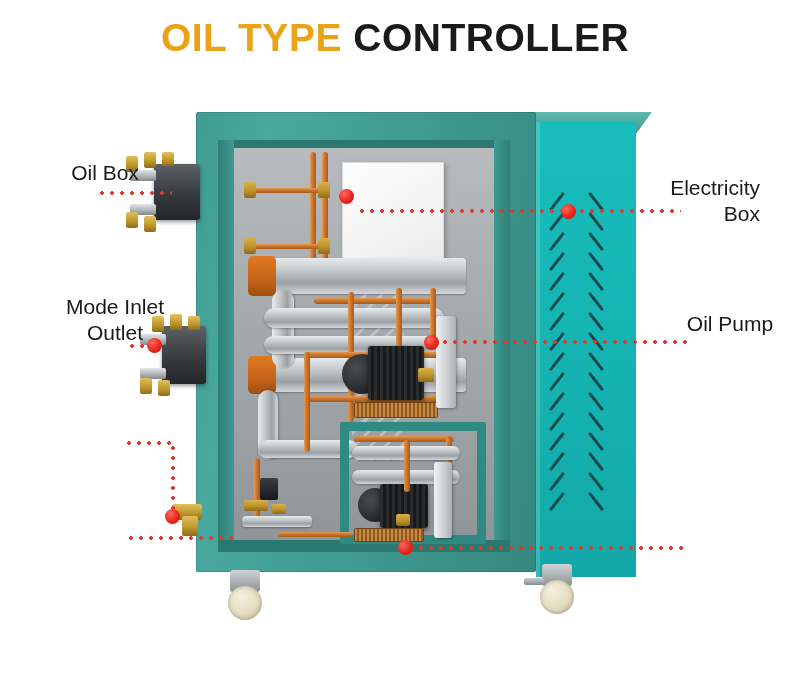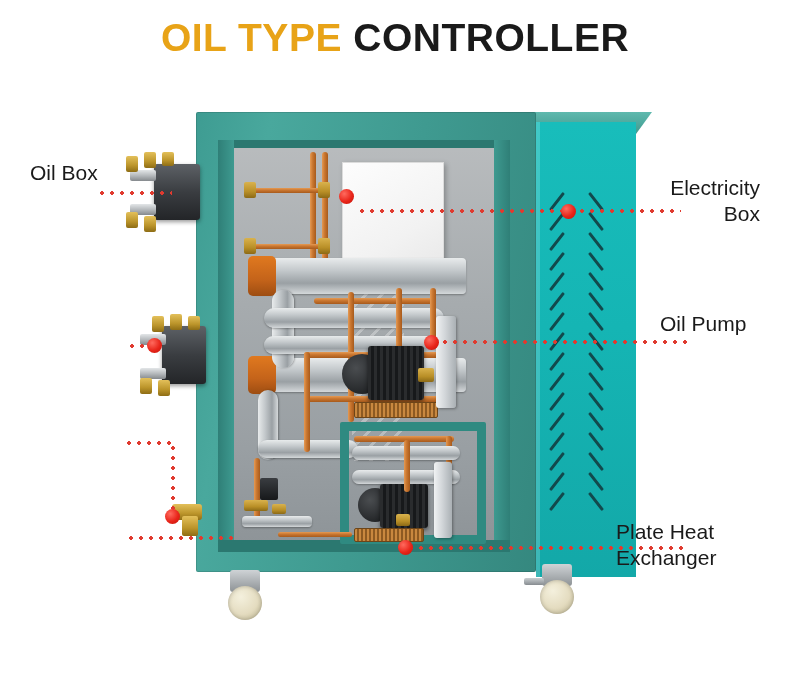--- a/index.html
+++ b/index.html
@@ -238,21 +238,21 @@
 
   
   .label {
     position: absolute;
     font-size: 21px;
     line-height: 26px;
     color: #1A1A1A;
     white-space: pre-line;
   }
   .label.r { text-align: right; }
-  .label.l { text-align: left; }
+  .label.l { text-align: center; }
 
   
   .leader-h {
     position: absolute;
     height: 4px;
     background-image: radial-gradient(circle, #E03A2F 1.6px, rgba(0,0,0,0) 1.7px);
     background-size: 10px 4px;
     background-repeat: repeat-x;
   }
   .leader-v {
@@ -422,37 +422,37 @@
     <div class="caster" style="left:340px; top:452px; width:44px; height:52px;">
       <div class="bracket"></div>
       <div class="brake"></div>
       <div class="wheel"></div>
     </div>
   </div>
 
   <div class="label l" style="left:30px; top:160px; width:150px;">Oil Box</div>
   <div class="leader-h" style="left:97px; top:191px; width:75px;"></div>
 
+  <div class="label l" style="left:30px; top:294px; width:170px;">Mode Inlet
+Outlet</div>
   <div class="leader-h" style="left:127px; top:344px; width:28px;"></div>
   <div class="dot" style="left:147px; top:338px;"></div>
 
   <div class="leader-h" style="left:124px; top:441px; width:52px;"></div>
   <div class="leader-v" style="left:171px; top:443px; height:72px;"></div>
   <div class="dot" style="left:165px; top:509px;"></div>
 
   <div class="leader-h" style="left:126px; top:536px; width:108px;"></div>
 
   <div class="label r" style="left:600px; top:175px; width:160px;">Electricity
 Box</div>
   <div class="leader-h" style="left:357px; top:209px; width:324px;"></div>
   <div class="dot" style="left:561px; top:204px;"></div>
   <div class="dot" style="left:339px; top:189px;"></div>
 
   <div class="label l" style="left:660px; top:311px; width:140px;">Oil Pump</div>
   <div class="leader-h" style="left:430px; top:340px; width:262px;"></div>
   <div class="dot" style="left:424px; top:335px;"></div>
 
-  <div class="label l" style="left:616px; top:519px; width:175px;">Plate Heat
-Exchanger</div>
   <div class="leader-h" style="left:406px; top:546px; width:280px;"></div>
   <div class="dot" style="left:398px; top:540px;"></div>
 
 </div>
 
 </body></html>

